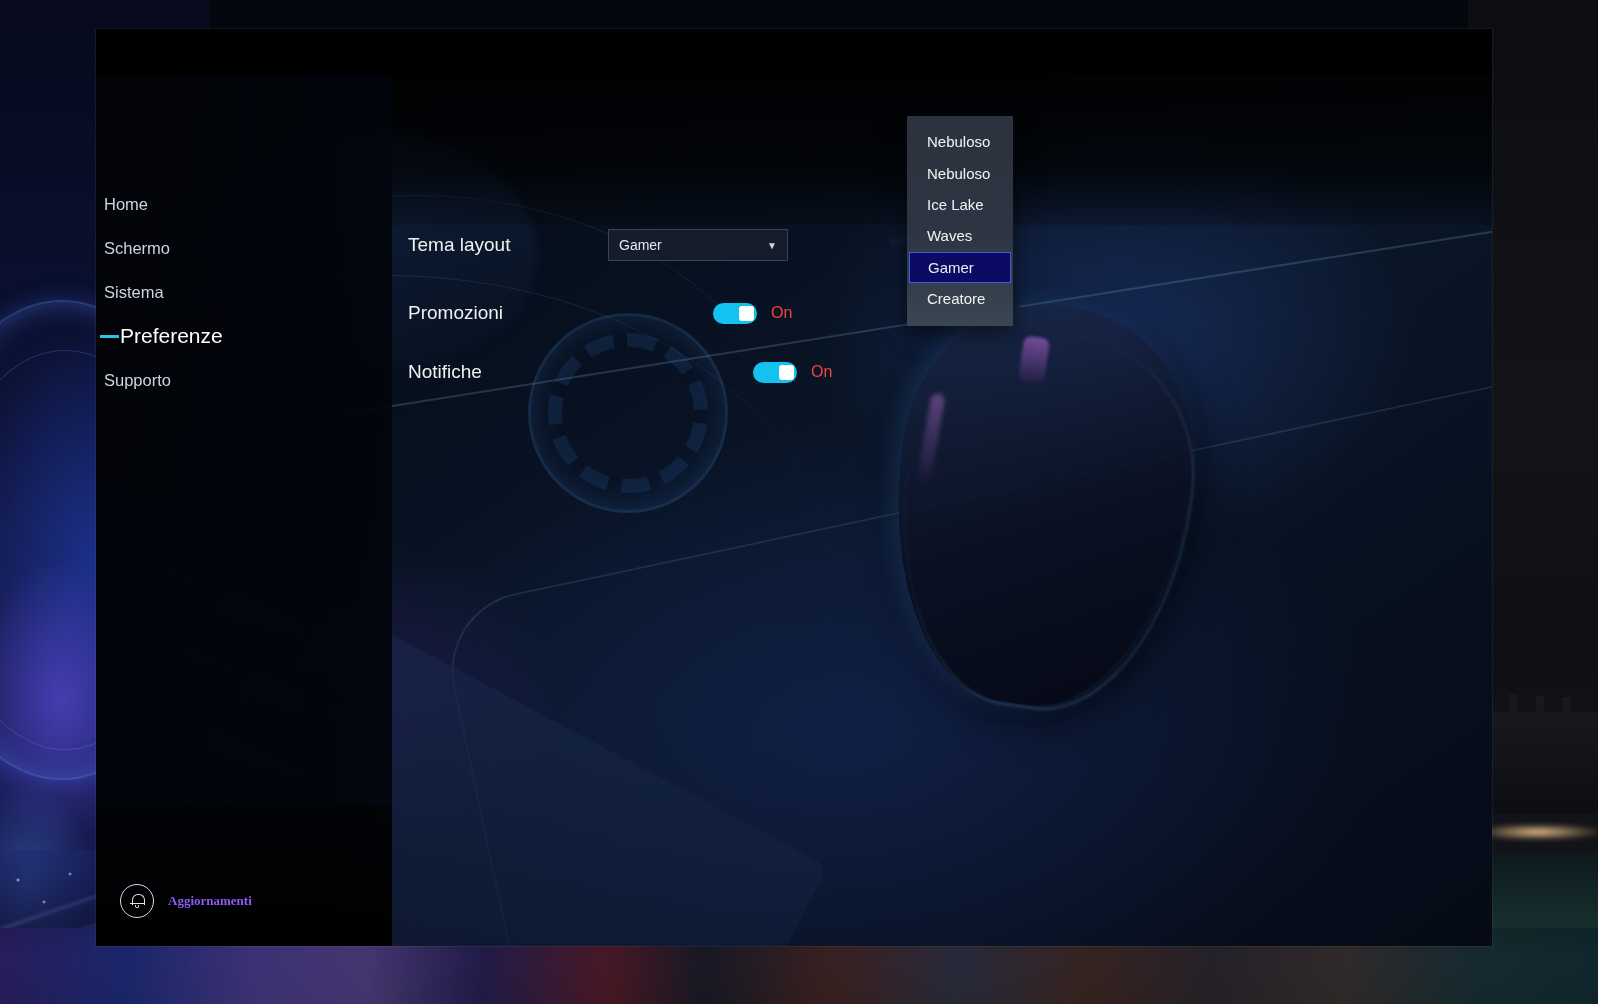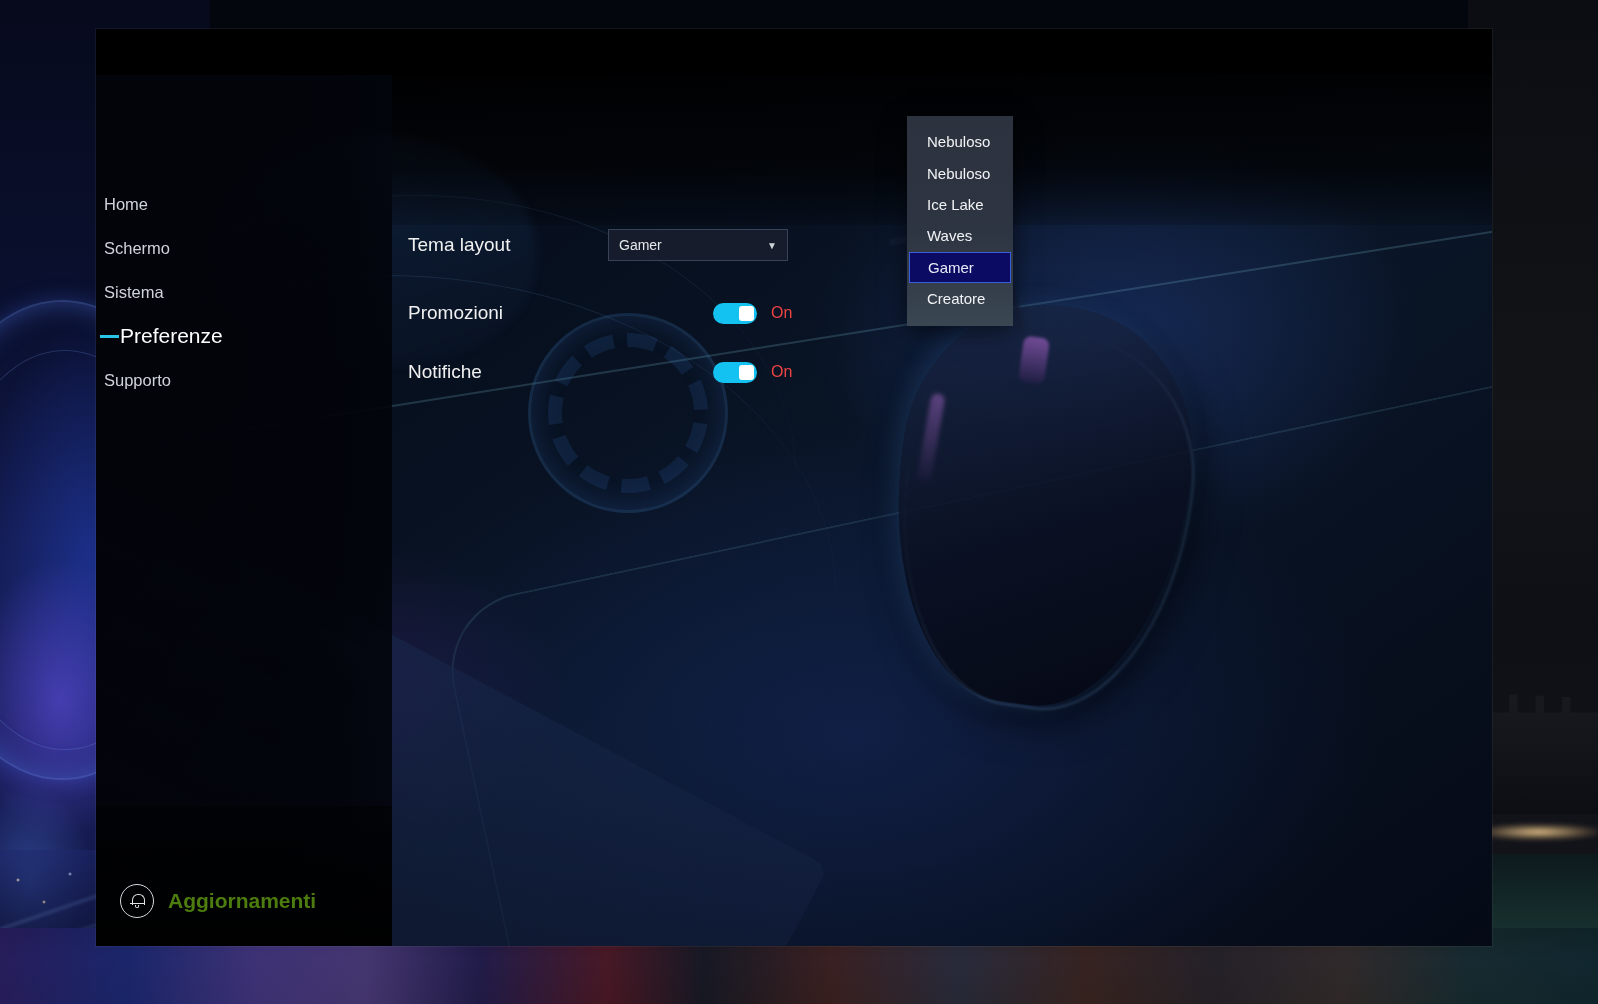--- a/index.html
+++ b/index.html
@@ -316,22 +316,22 @@
     content:''; position: absolute; left: -1px; top: 9.2px;
     width: 15px; height: 1.3px; background: #e2e4e8;
   }
   .bell-clapper {
     position: absolute; left: 4.5px; top: 11px;
     width: 4px; height: 3px;
     border: 1.3px solid #e2e4e8; border-top: none;
     border-radius: 0 0 4px 4px;
   }
   #updates-label {
-    color: #4d7c0f; font-size: 21px; font-weight: bold;
-    font-family: Liberation Sans, sans-serif;
+    color: #8b5cf6; font-size: 13px; font-weight: bold;
+    font-family: Liberation Serif, serif;
   }
 
   
   #content {
     position: absolute; left: 296px; top: 46px;
     width: 1100px; height: 871px;
     z-index: 15;
   }
   #page-title {
     position: absolute; left: 16px; top: 90px;
@@ -344,21 +344,21 @@
     width: 1060px; height: 40px;
     display: flex; align-items: center;
   }
   .setting-label {
     width: 200px;
     color: #f0f0f0; font-size: 19px;
     font-family: "Liberation Sans", sans-serif;
   }
   #row-tema     { top: 150px; }
   #row-promo    { top: 218px; }
-  #row-notif    { top: 277px; }
+  #row-notif    { top: 277px; gap: 40px; }
 
   
   .combo {
     width: 180px; height: 32px;
     background: rgba(24,30,44,.9);
     border: 1px solid rgba(120,140,170,.35);
     color: #e6e8ec; font-size: 14px;
     display: flex; align-items: center; padding: 0 10px;
     cursor: pointer;
   }

